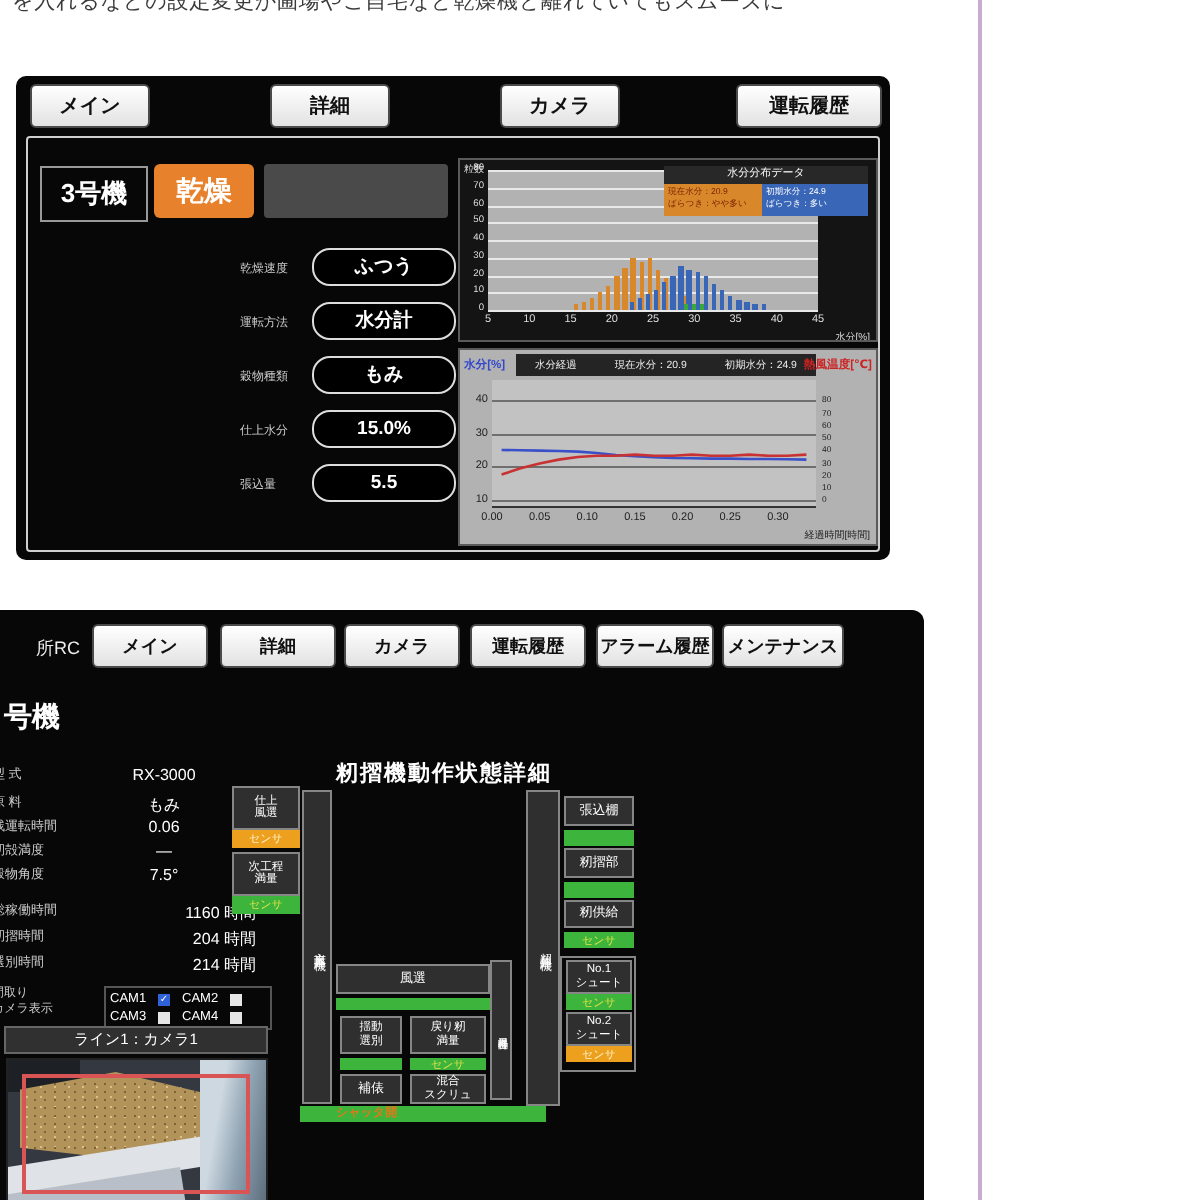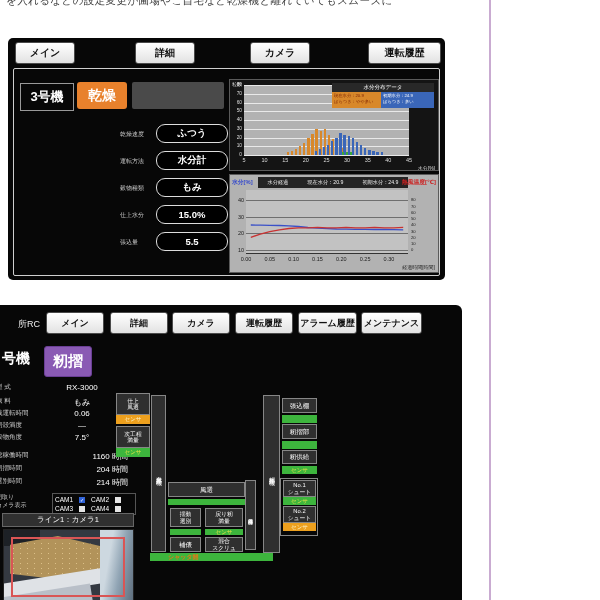--- a/index.html
+++ b/index.html
@@ -246,21 +246,20 @@
       </div>
   <div class="btn nav1-btn" style="left: 7px; width: 60px;">メイン</div>
       <div class="btn nav1-btn" style="left: 127px; width: 60px;">詳細</div>
       <div class="btn nav1-btn" style="left: 242px; width: 60px;">カメラ</div>
       <div class="btn nav1-btn" style="left: 360px; width: 73px;">運転履歴</div>
     </section>
 
   <section class="panel p2">
     <div class="station">所RC</div>
     <div class="machine-name2">号機</div>
-    <div class="mode-badge2">籾摺</div>
     <div class="info-holder" style="position: absolute; left: 0px; top: 0px; width: 140px; height: 190px;">
         <div class="info-row" style="top: 78px;">
           <div class="info-label">型 式</div>
           <div class="info-value center">RX-3000</div>
         </div>
         <div class="info-row" style="top: 92px;">
           <div class="info-label">原 料</div>
           <div class="info-value center">もみ</div>
         </div>
         <div class="info-row" style="top: 104px;">
@@ -310,20 +309,21 @@
     </div>
     <div class="cam-title">ライン1：カメラ1</div>
     <div class="photo">
       <div class="ph-shadow"></div>
       <div class="ph-grain"></div>
       <div class="ph-wall1"></div>
       <div class="ph-wall2"></div>
       <div class="ph-right"></div>
       <div class="ph-rect"></div>
     </div>
+    <div class="diag-title">籾摺機動作状態詳細</div>
     <div class="diagram">
         <div class="dbox two" style="left: 116px; top: 88px; width: 34px; height: 22px;">仕上
 風選</div>
         <div class="dbar warn" style="left: 116px; top: 110px; width: 34px; height: 9px;">センサ</div>
         <div class="dbox two" style="left: 116px; top: 121px; width: 34px; height: 22px;">次工程
 満量</div>
         <div class="dbar ok" style="left: 116px; top: 143px; width: 34px; height: 9px;">センサ</div>
         <div class="delev" style="left: 151px; top: 90px; width: 15px; height: 157px;">玄米昇降機</div>
         <div class="delev narrow" style="left: 245px; top: 175px; width: 11px; height: 70px;">混合昇降機</div>
         <div class="delev" style="left: 263px; top: 90px; width: 17px; height: 158px;">籾昇降機</div>

